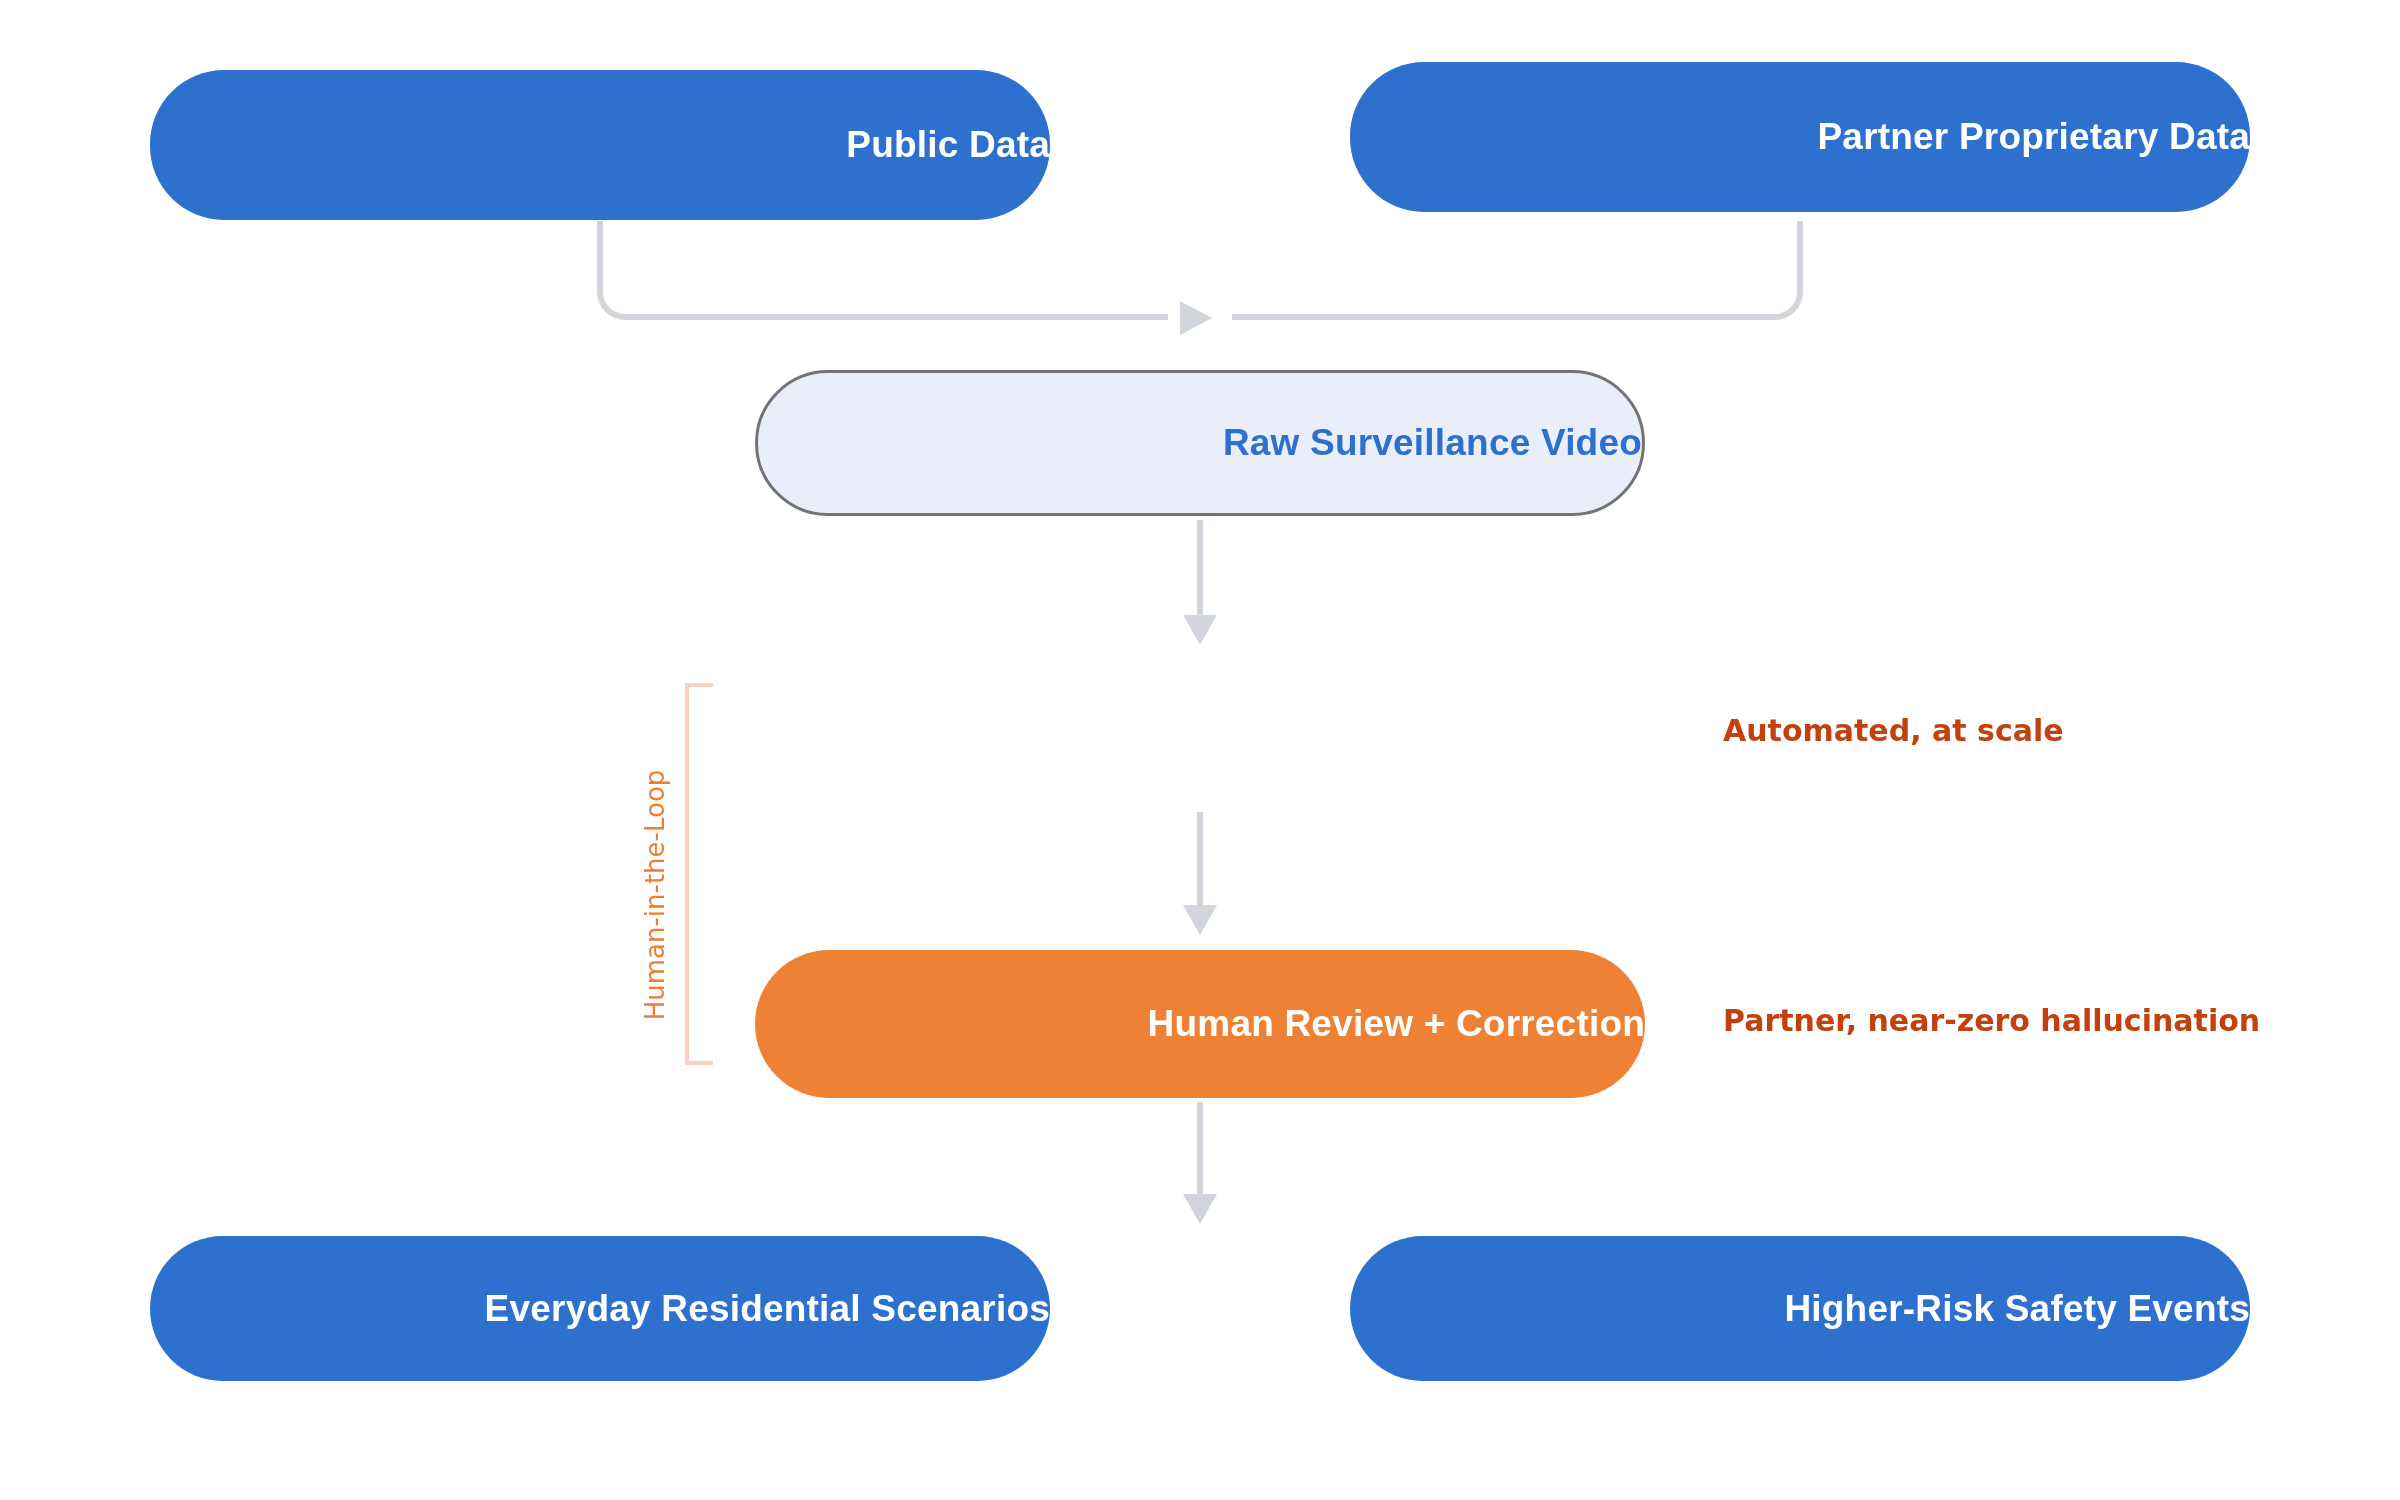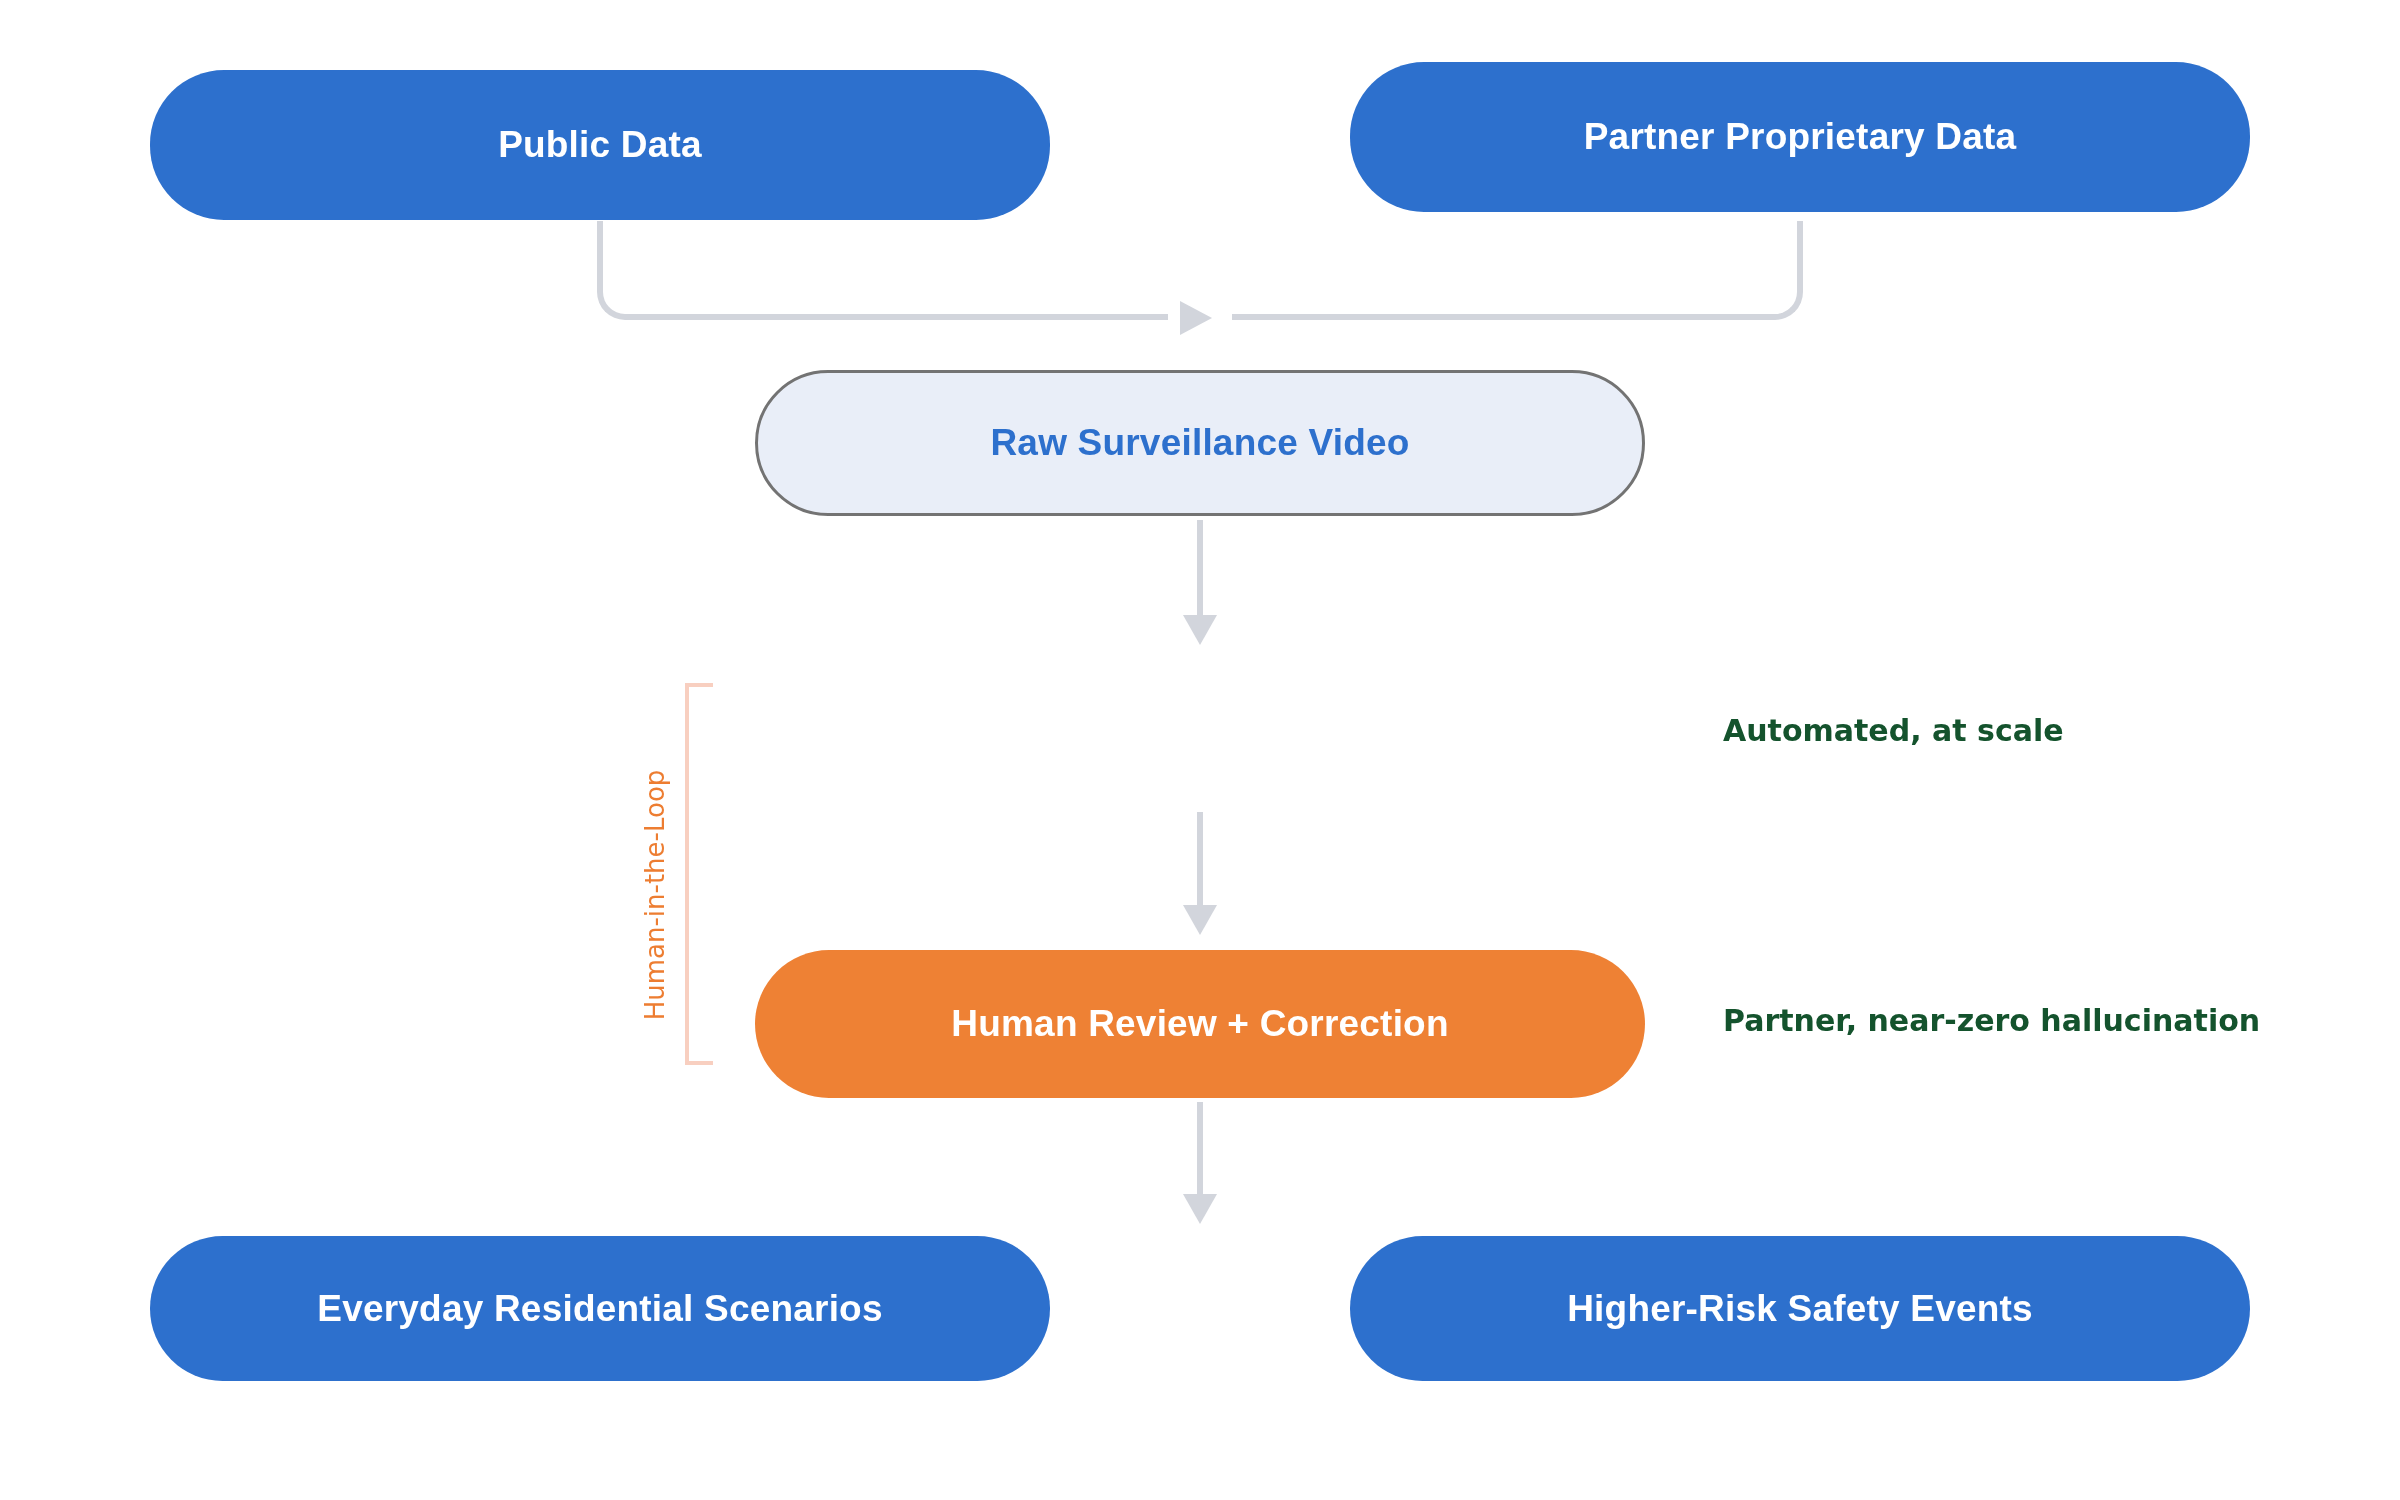--- a/index.html
+++ b/index.html
@@ -14,21 +14,21 @@
     background: #ffffff;
     overflow: hidden;
     font-family: "Liberation Sans", sans-serif;
   }
 
   
   .pill {
     position: absolute;
     display: flex;
     align-items: center;
-    justify-content: center;
+    justify-content: flex-end;
     border-radius: 74px;
     box-sizing: border-box;
     text-align: center;
   }
   .pill .label {
     font-weight: bold;
     font-size: 37px;
     letter-spacing: 0.2px;
   }
   .pill.blue {
@@ -119,21 +119,21 @@
   }
 
   
   .annotation {
     position: absolute;
     left: 1723px;
     white-space: nowrap;
     font-family: "DejaVu Sans", sans-serif;
     font-weight: bold;
     font-size: 30px;
-    color: #14532d;
+    color: #c2410c;
   }
 </style>
 </head>
 <body>
 
 <div id="canvas">
 
   <div class="pill blue" style="left:150px; top:70px; width:900px; height:150px;">
     <span class="label">Public Data</span>
   </div>

